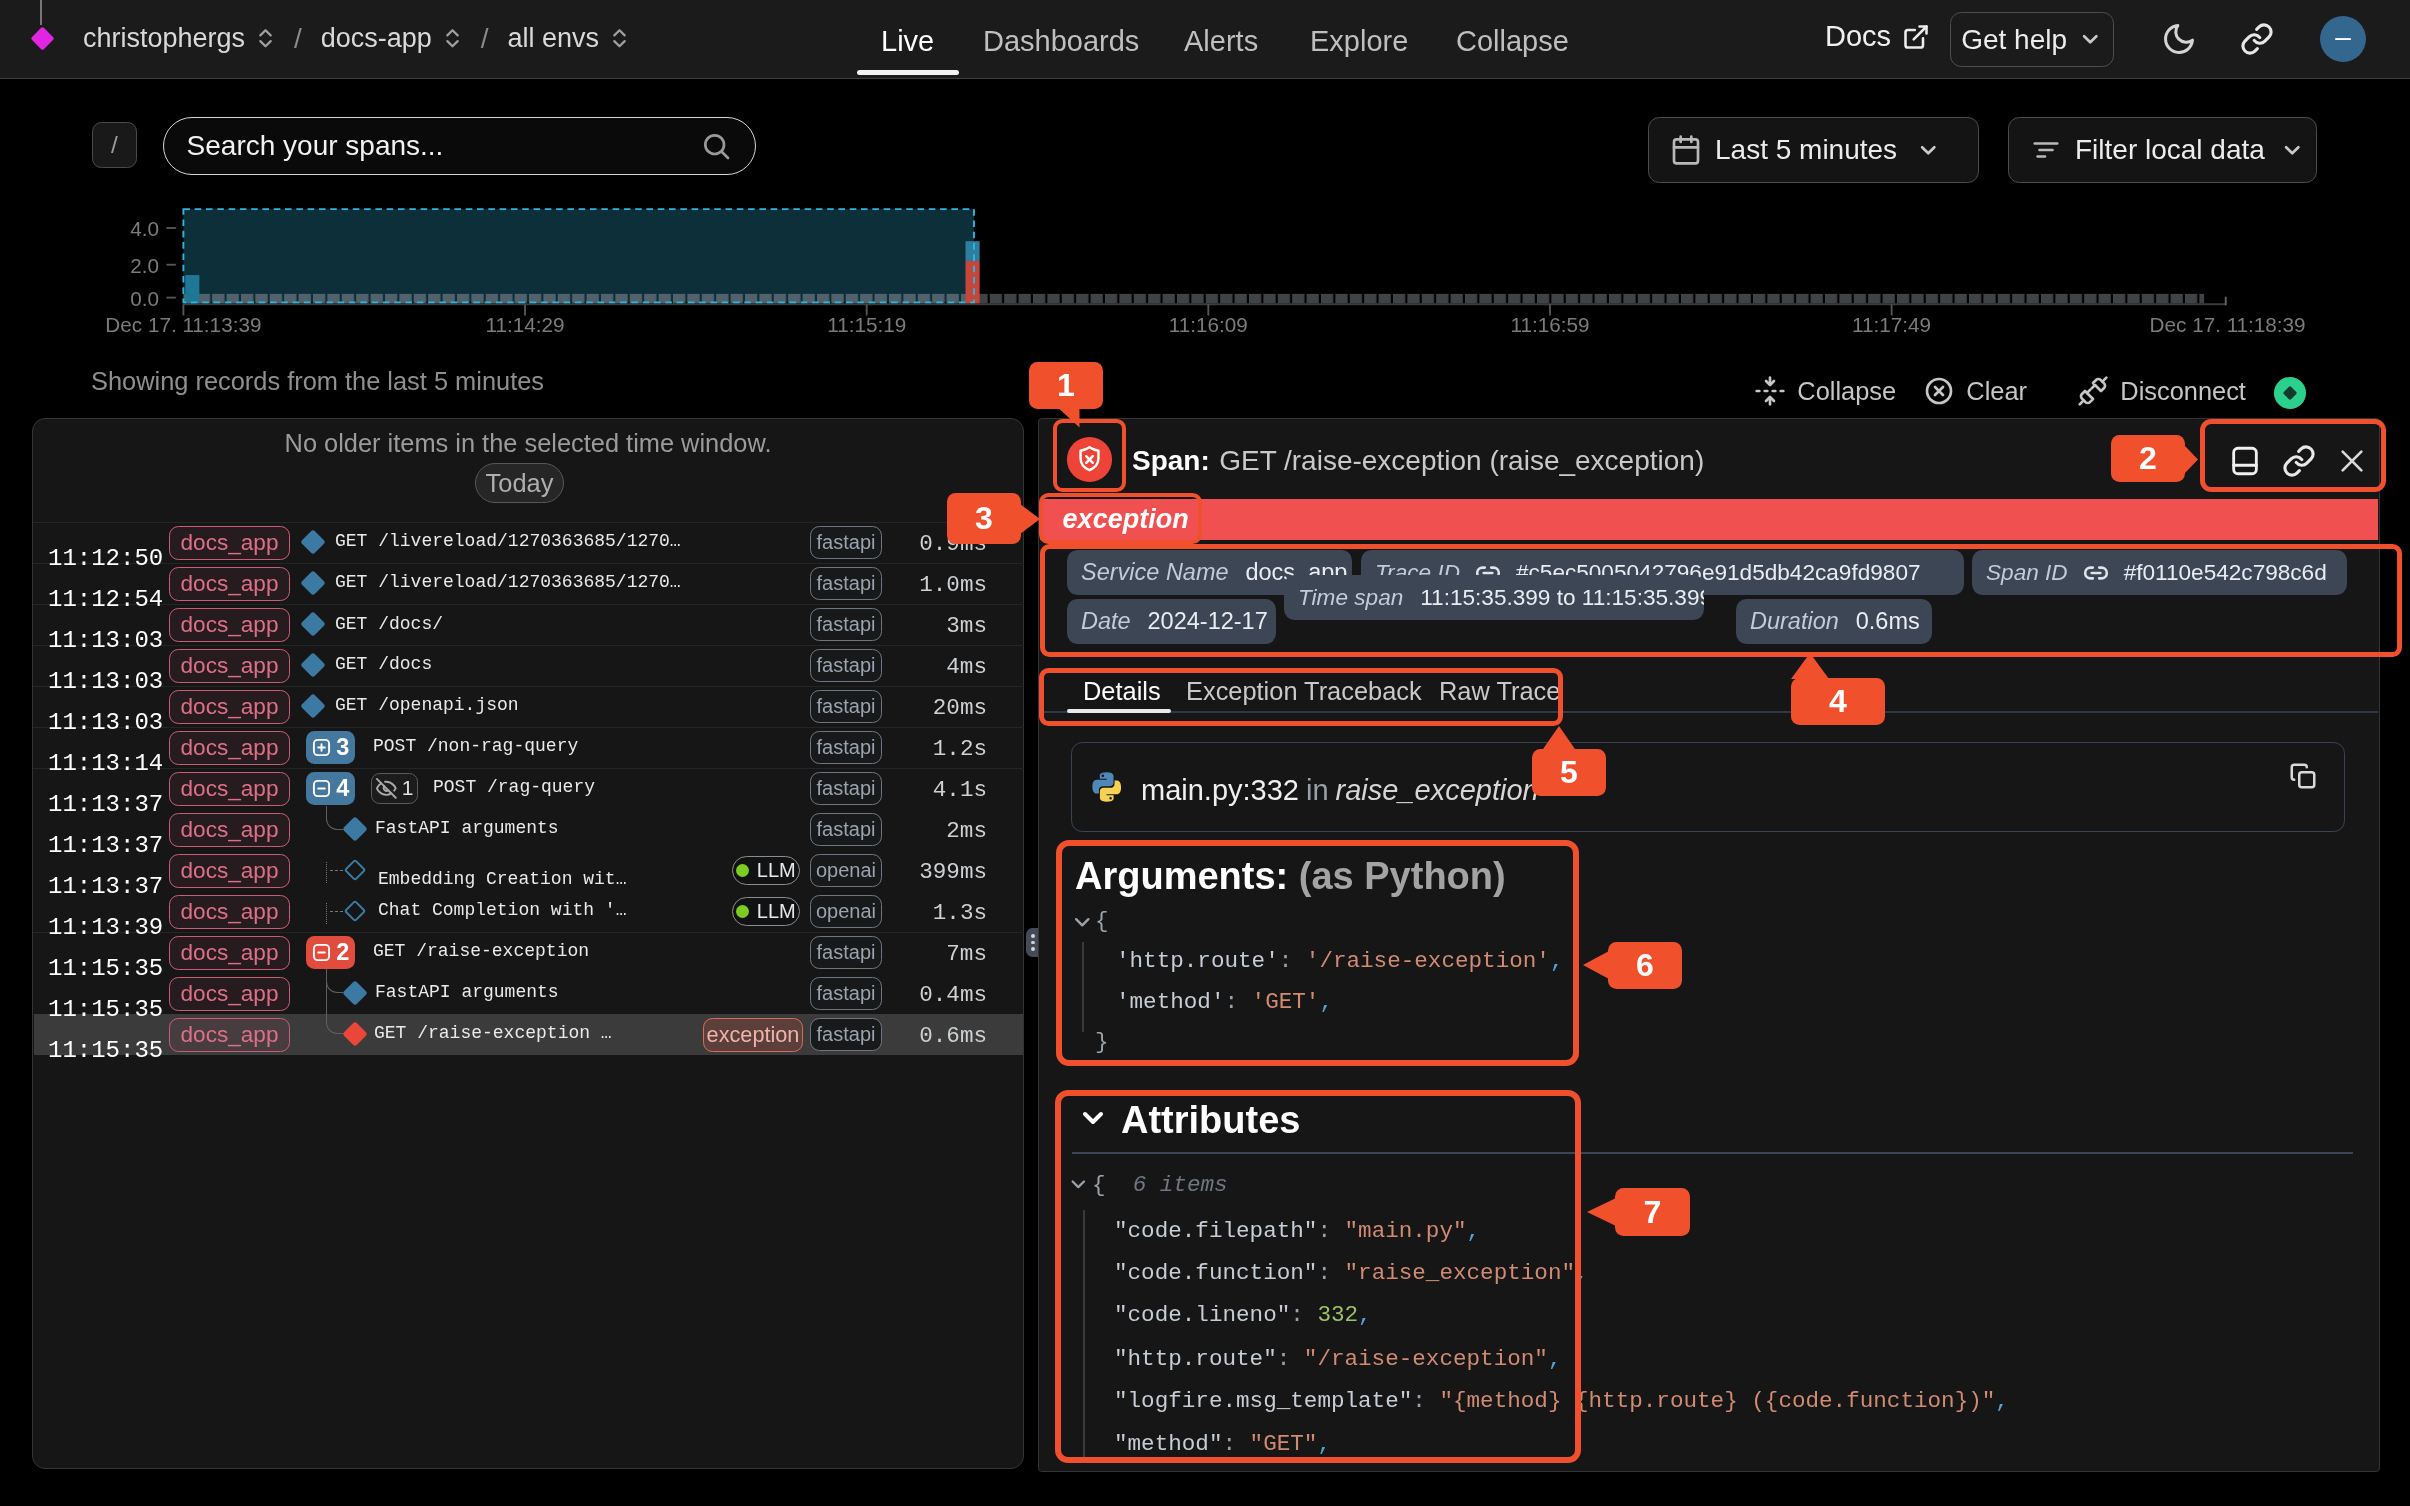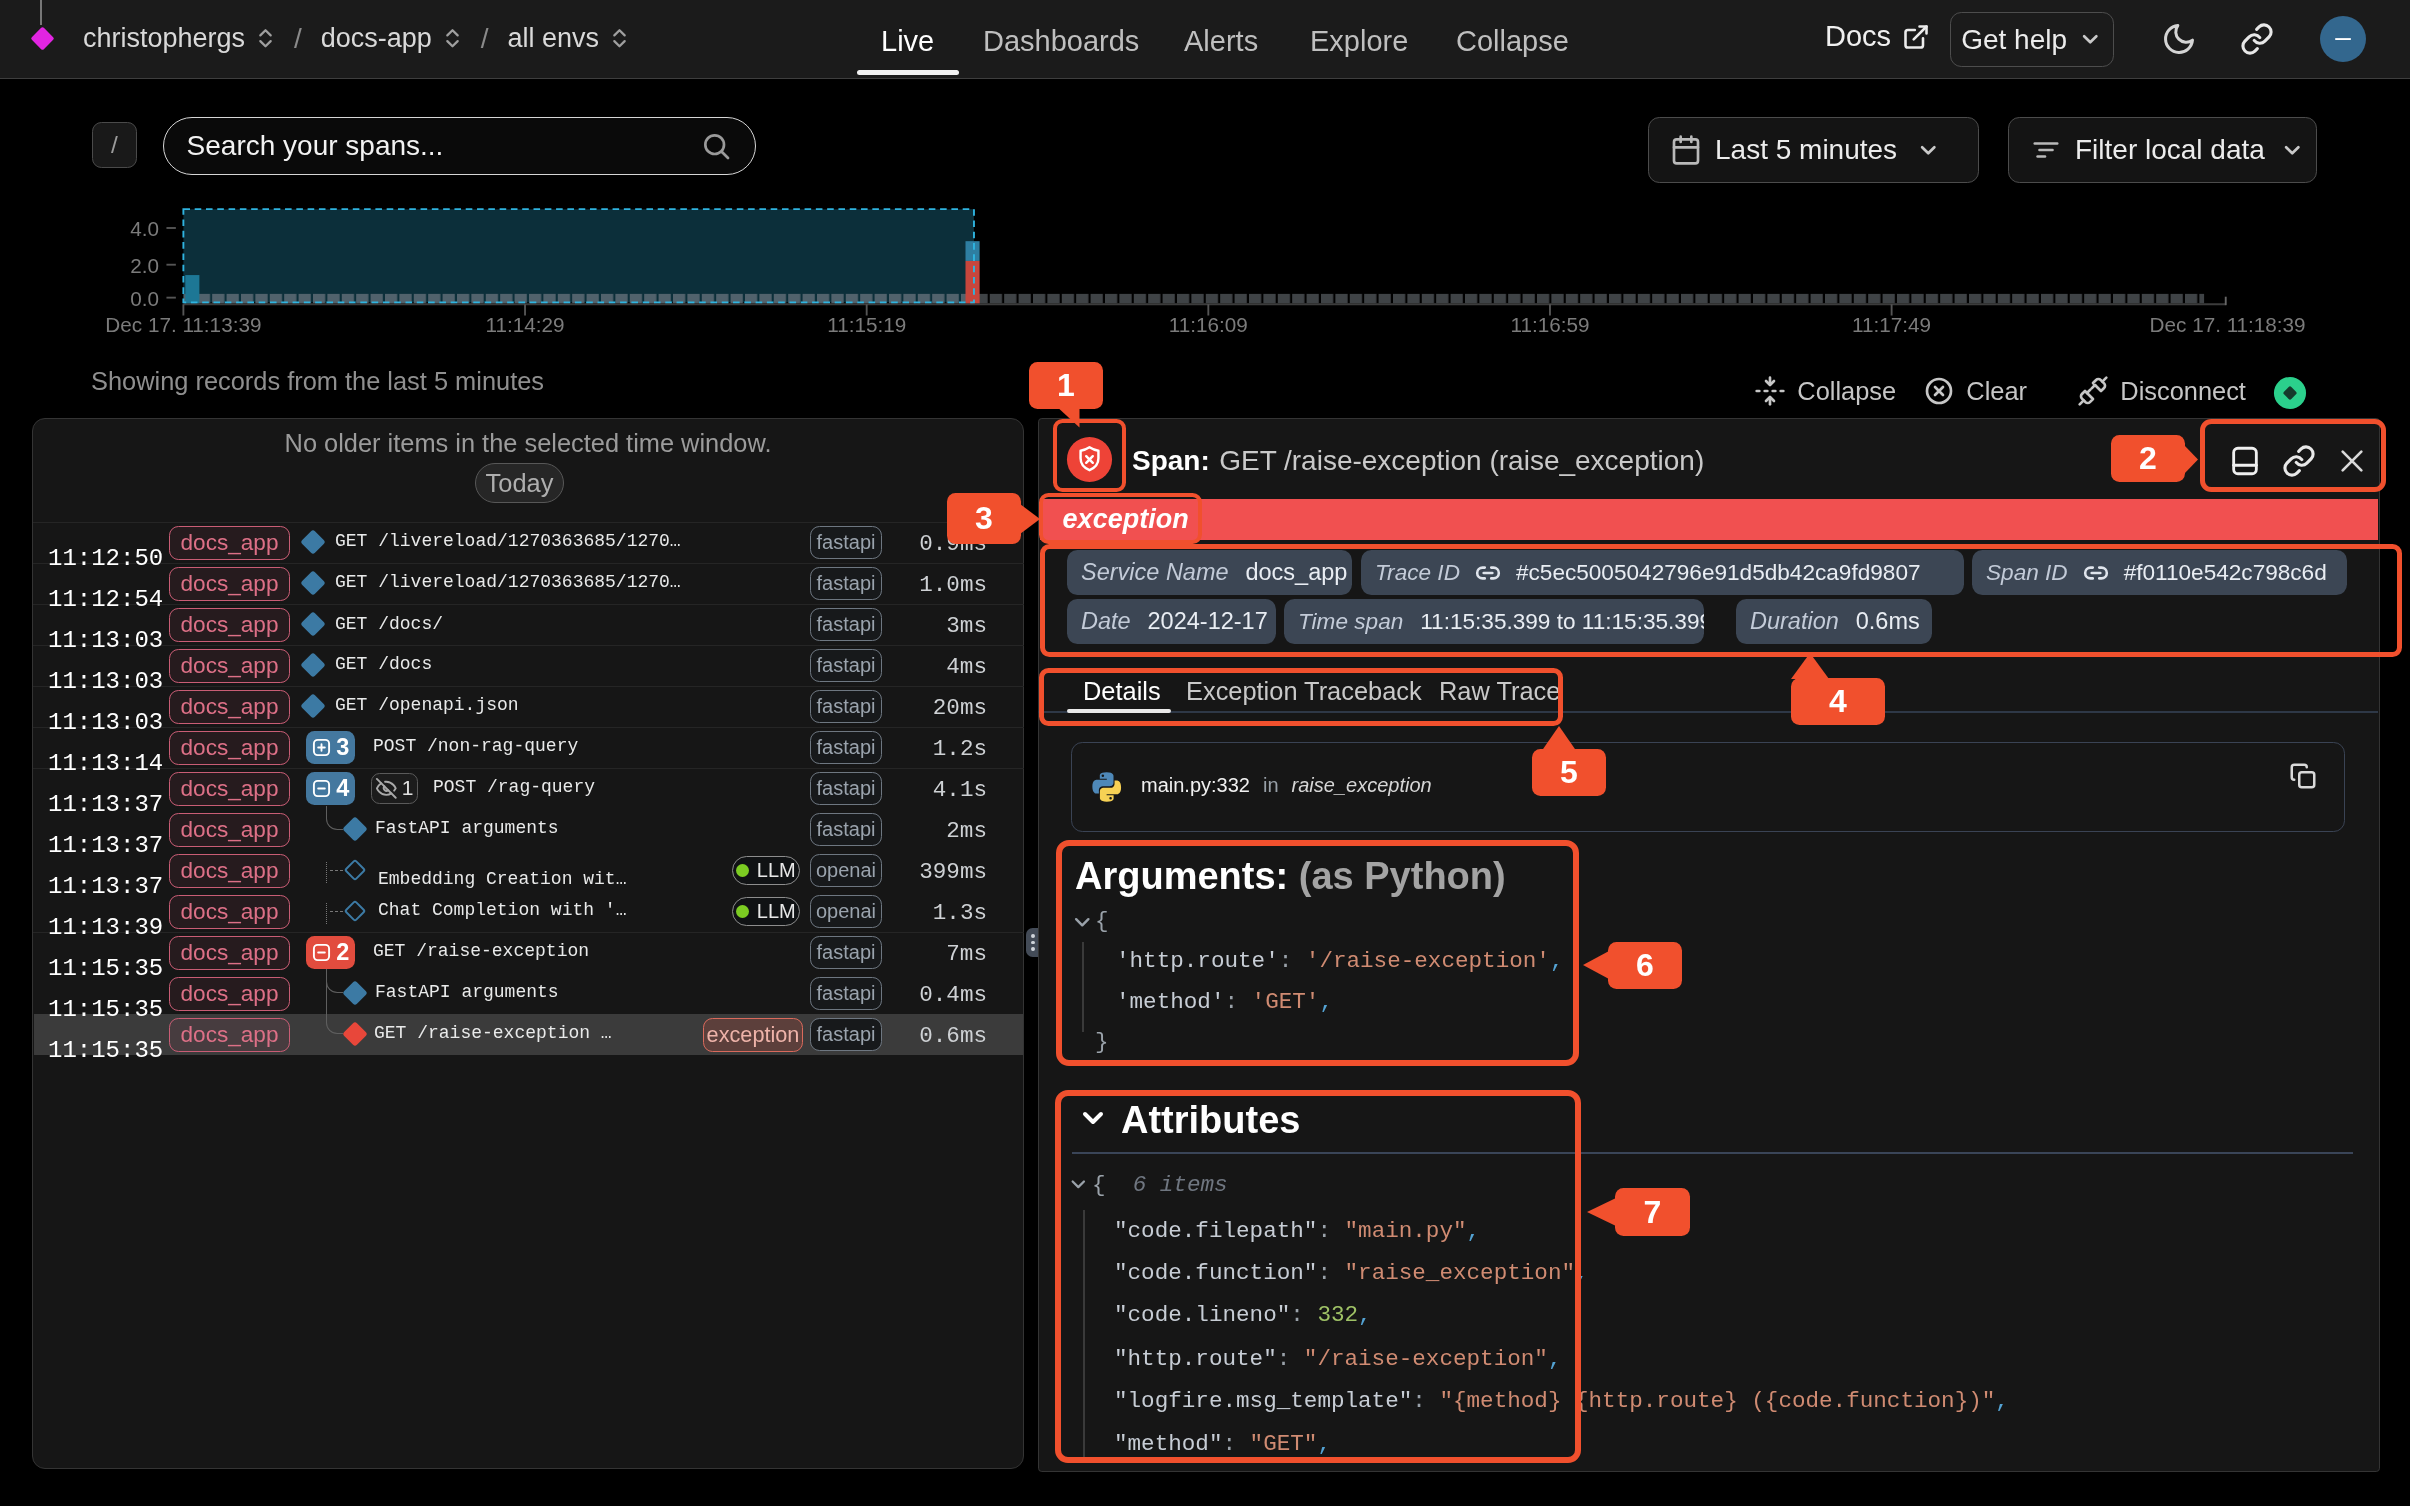--- a/index.html
+++ b/index.html
@@ -483,41 +483,41 @@
         <path d="M15 7h2a5 5 0 1 1 0 10h-2"></path>
         <path d="M8 12h8"></path>
       </g>
     </svg>
     <span style="margin-left:0px">#f0110e542c798c6d</span>
   </div>
 <div class="chip" style="left:1067px;top:599px;width:209px;padding-left:14px;font-size:23.5px">
     <i>Date</i>
     <span style="margin-left:1.9px">2024-12-17</span>
   </div>
-<div class="chip" style="left:1284px;top:599px;width:420px;padding-left:14px;font-size:22.6px">
+<div class="chip" style="left:1284px;top:575px;width:420px;padding-left:14px;font-size:22.6px">
     <i>Time span</i>
     <span style="margin-left:1.9px">11:15:35.399 to 11:15:35.399</span>
   </div>
 <div class="chip" style="left:1736px;top:599px;width:196px;padding-left:14px;font-size:23.5px">
     <i>Duration</i>
     <span style="margin-left:1.9px">0.6ms</span>
   </div>
 <div class="tab" style="left:1083px;color:#fff">Details</div>
 <div class="tab" style="left:1186px">Exception Traceback</div>
 <div class="tab" style="left:1439px">Raw Trace</div>
 <div class="abs" style="left:1067px;top:709px;width:104px;height:3.8px;background:#e9e9e9;border-radius:1.9px;z-index:2"></div>
 <div class="abs" style="left:1038px;top:711px;width:1340px;height:1.9px;background:#2e3847"></div>
 <div class="abs pybox"></div>
 <div class="abs" style="left:1090px;top:770px">
     <svg width="34" height="34" viewBox="0 0 36 36" fill="none" style="">
       <path d="M17.6 2.5c-7.7 0-7.2 3.3-7.2 3.3v3.5h7.4v1H7.4s-4.9-.6-4.9 7.2 4.3 7.5 4.3 7.5h2.6v-3.6s-.1-4.3 4.2-4.3h7.3s4 .1 4-3.9V6.7s.6-4.2-7.3-4.2Zm-4 2.3a1.3 1.3 0 1 1 0 2.7 1.3 1.3 0 0 1 0-2.7Z" fill="#4e88b8"></path>
       <path d="M17.8 33.5c7.7 0 7.2-3.3 7.2-3.3v-3.5h-7.4v-1h10.4s4.9.6 4.9-7.2-4.3-7.5-4.3-7.5H26v3.6s.1 4.3-4.2 4.3h-7.3s-4-.1-4 3.9v6.5s-.6 4.2 7.3 4.2Zm4-2.3a1.3 1.3 0 1 1 0-2.7 1.3 1.3 0 0 1 0 2.7Z" fill="#f7d154"></path>
     </svg>
   </div>
-<div class="abs flex" style="left:1141px;top:774px;font-size:20px;color:#f0f0f0;gap:13px">main.py:332 <span style="color:#98a0a8">in</span> <span style="font-style:italic;color:#d6d6d6">raise_exception</span></div>
+<div class="abs flex" style="left:1141px;top:774px;font-size:29px;color:#f0f0f0;gap:7px">main.py:332 <span style="color:#98a0a8">in</span> <span style="font-style:italic;color:#d6d6d6">raise_exception</span></div>
 <div class="abs" style="left:2288px;top:761px">
     <svg width="30" height="30" viewBox="0 0 24 24" fill="none" style="">
       <g stroke="#d9d9d9" stroke-width="2" style="stroke-linecap:round;stroke-linejoin:round">
         <rect x="9" y="9" width="12" height="12" rx="2"></rect>
         <path d="M5 15c-1.1 0-2-.9-2-2V5c0-1.1.9-2 2-2h8c1.1 0 2 .9 2 2"></path>
       </g>
     </svg>
   </div>
 <div class="h2" style="left:1075px;top:855px">Arguments: <span style="color:#a3a3a3">(as Python)</span></div>
 <div class="abs" style="left:1070px;top:910px">

